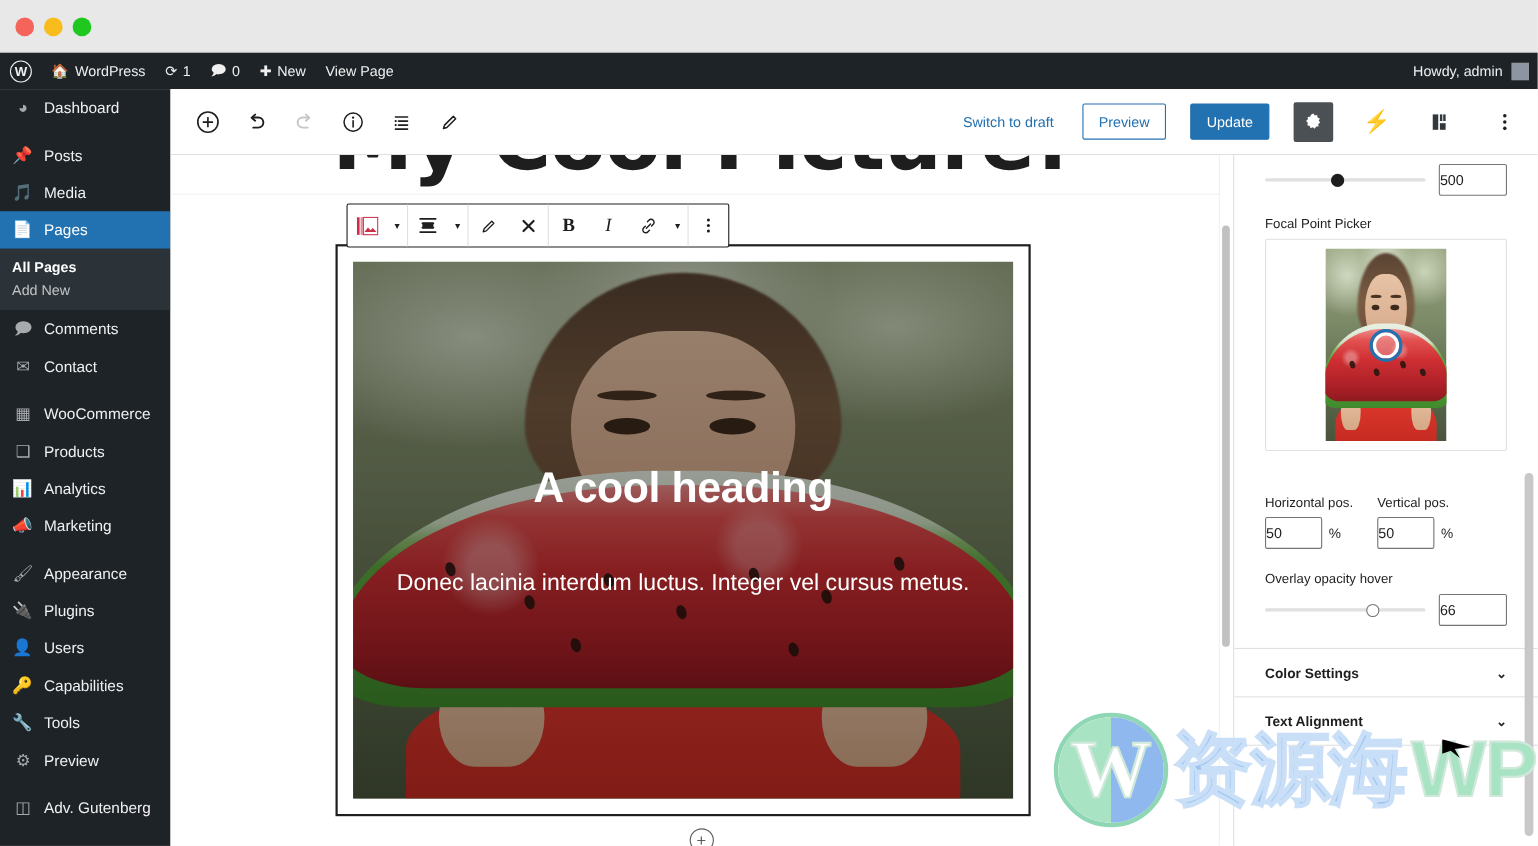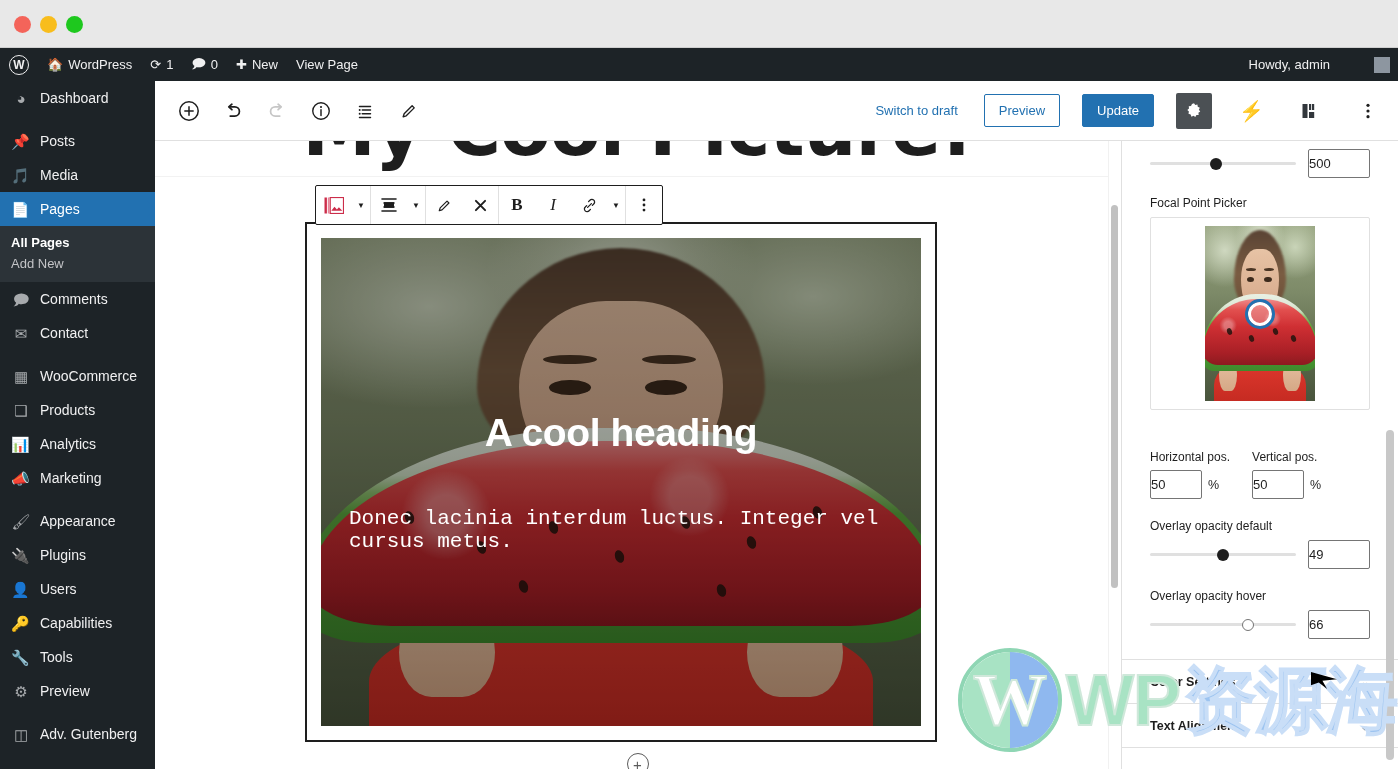--- a/index.html
+++ b/index.html
@@ -25,21 +25,21 @@
   
   #adminbar {
     position:absolute; left:0; top:48px; width:1398px; height:33px;
     background:#1d2327; color:#f0f0f1;
     font-size:13px; display:flex; align-items:center;
   }
   #adminbar .ab-item {
     display:flex; align-items:center; gap:5px;
     height:33px; padding:0 9px; color:#f0f0f1; white-space:nowrap;
   }
-  #adminbar .ab-right { margin-left:auto; display:flex; align-items:center; padding-right:8px;gap:36px; }
+  #adminbar .ab-right { margin-left:auto; display:flex; align-items:center; padding-right:8px; }
   .howdy { font-size:13px; color:#f0f0f1; padding-right:8px; }
   .avatar-sq { width:16px; height:16px; background:#8d96a0; display:inline-block; }
   .wp-logo-glyph {
     width:20px; height:20px; border-radius:50%;
     border:1.6px solid #f0f0f1; display:inline-flex;
     align-items:center; justify-content:center;
     font-size:12px; font-weight:bold; line-height:1;
   }
 
   
@@ -218,21 +218,21 @@
     position:absolute; inset:0; display:flex; flex-direction:column;
     align-items:center; justify-content:center; gap:52px;
     padding:0 28px; z-index:3;
   }
   #cover-heading {
     color:#fff; font-family:"Liberation Sans", sans-serif;
     font-weight:bold; font-size:39px; letter-spacing:-.4px;
     text-align:center; margin:0;
   }
   #cover-para {
-    color:#fff; font-family:Liberation Mono, monospace;
+    color:#fff; font-family:Liberation Sans, sans-serif;
     font-size:21px; text-align:left; margin:0;
   }
   #appender {
     position:absolute; left:0; right:0; top:612px;
     display:flex; justify-content:center;
   }
   .round-plus {
     width:22px; height:22px; border-radius:50%;
     border:1.4px solid #5b5b5b; color:#5b5b5b;
     display:inline-flex; align-items:center; justify-content:center;
@@ -685,30 +685,20 @@
       </div>
       <div class="pos-col">
         <p class="sb-label">Vertical pos.</p>
         <span class="pos-inline">
           <input class="num-box" type="text" value="50" style="">
           <span class="pct">%</span>
         </span>
       </div>
     </div>
 
-    <div style="margin-bottom:20px;">
-      <p class="sb-label">Overlay opacity default</p>
-      <div class="sb-row">
-        <span class="range">
-          <span class="track"></span>
-          <span class="knob" style="left:46%"></span>
-        </span>
-        <input class="num-box" type="text" value="49" style="">
-      </div>
-    </div>
 
     <div>
       <p class="sb-label">Overlay opacity hover</p>
       <div class="sb-row">
         <span class="range">
           <span class="track"></span>
           <span class="knob hollow" style="left:63%"></span>
         </span>
         <input class="num-box" type="text" value="66" style="">
       </div>
@@ -728,18 +718,18 @@
 </div>
 
 <div id="sb-scroll-thumb"></div>
 
 <div id="watermark">
   <span class="wm-logo">
     <span class="half-a"></span>
       <span class="half-b"></span>
     <span class="w">W</span>
   </span>
+  <span class="wm-text wm-cn">资源海</span>
   <span class="wm-text wm-wp">WP</span>
-  <span class="wm-text wm-cn">资源海</span>
 </div>
 <div id="wm-cursor">
   <span class="c-body"></span>
 </div>
 
 </body></html>

